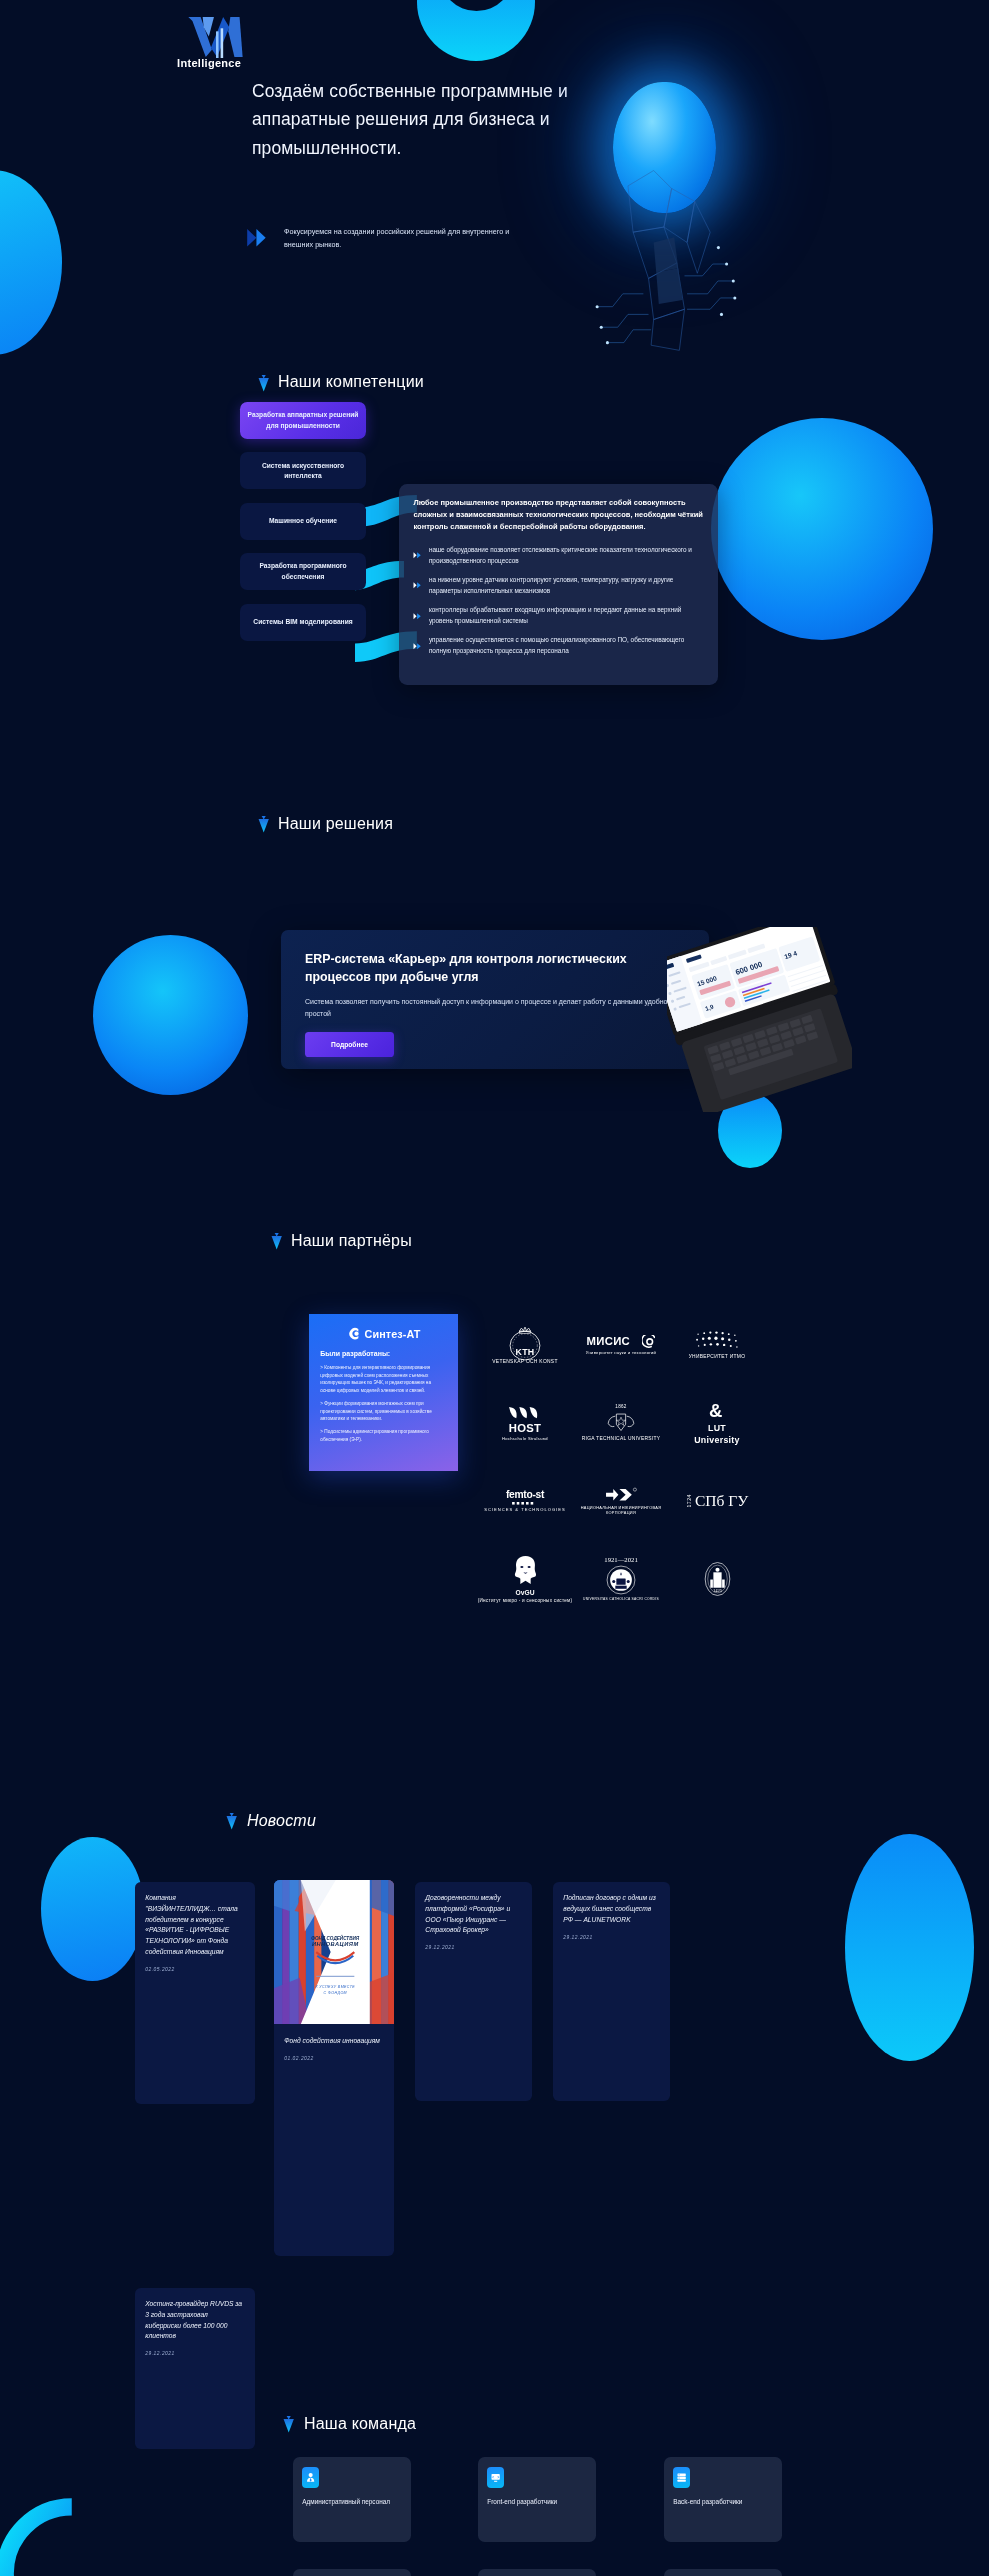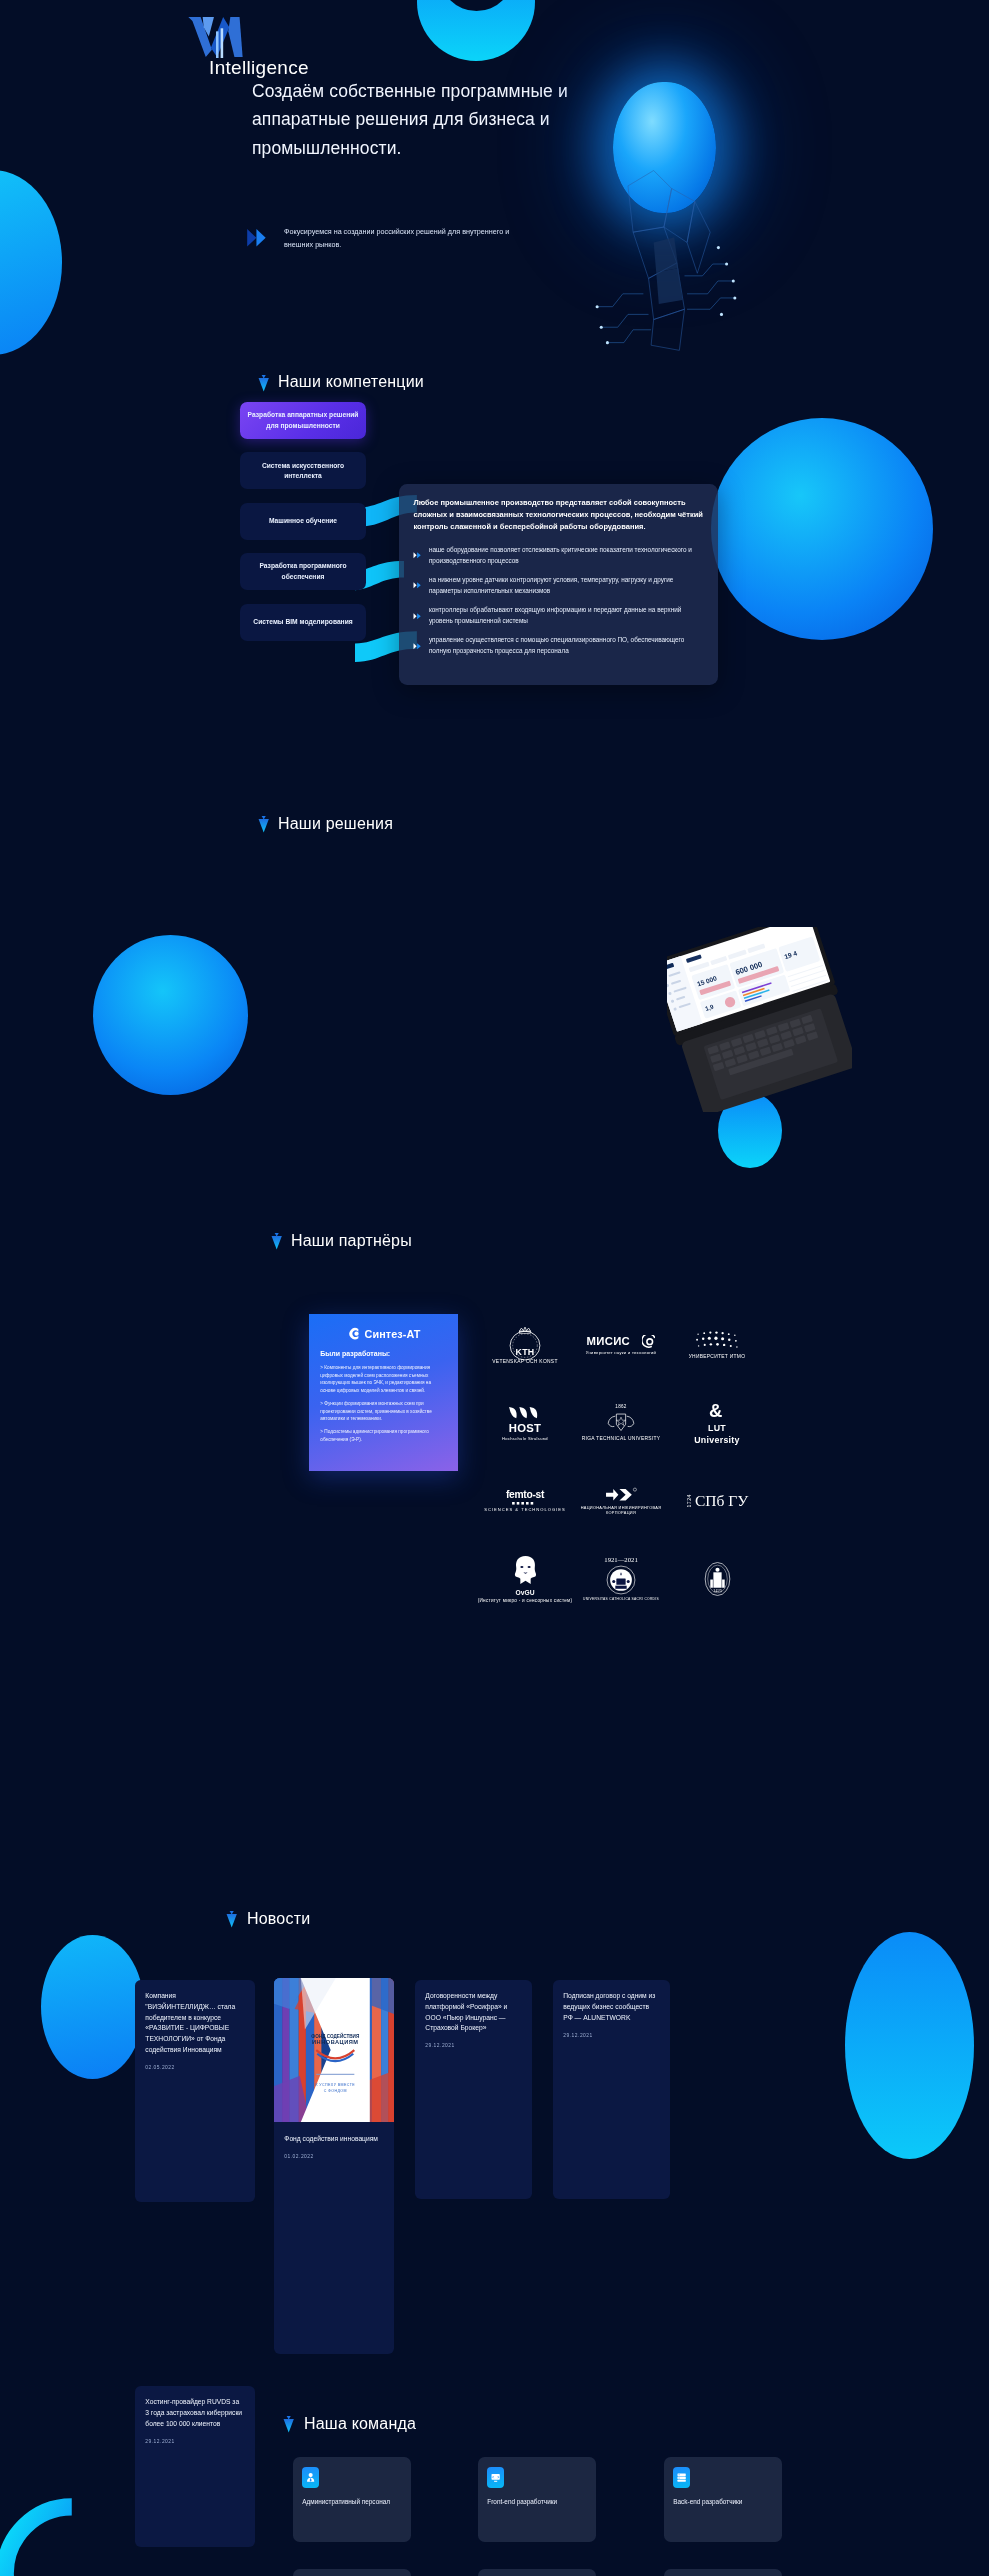--- a/index.html
+++ b/index.html
@@ -10,22 +10,22 @@
   }
   .page { position:absolute; inset:0; background:#030d27; overflow:hidden; }
 
   
   .blob { position:absolute; border-radius:50%; filter:blur(0.2px); }
 
   
   #hero { position:absolute; left:0; top:0; width:989px; height:361px; }
   .logo { position:absolute; left:175px; top:15.5px; width:103px; height:67px; }
   .logo .lw { position:absolute; left:10.3px; top:0; width:62px; height:42px; }
-  .logo .word { position:absolute; left:2.1px; top:41px; font-size:19px; font-weight:400;
-     letter-spacing:0.3px; color:#fff;margin-left:32px; }
+  .logo .word { position:absolute; left:2.1px; top:41px; font-size:11px; font-weight:700;
+     letter-spacing:0.3px; color:#fff; }
   .hero-h1 { position:absolute; left:252px; top:77px; width:319px;
      font-size:17.5px; line-height:1.62; font-weight:400; color:#f2f6ff; letter-spacing:0.1px;}
   .hero-sub { position:absolute; left:284px; top:225px; width:227px;
      font-size:7.2px; line-height:1.85; color:#dbe5f8; }
   .hero-arrow { position:absolute; left:246px; top:227px; width:27px; height:21.6px; }
 
   
   .sphere { position:absolute; left:613px; top:82px; width:103px; height:131px;
      border-radius:50%/52%;
      background:radial-gradient(ellipse at 38% 30%, #7fdcff 0%, #1aa6fb 38%, #0679e8 72%, #0355b8 100%);
@@ -82,21 +82,21 @@
   .syn-card h5 { font-size:7px; font-weight:700; margin-bottom:7.2px; color:#fff; }
   .syn-card p { font-size:4.7px; line-height:1.62; color:#f0f3ff; margin-bottom:5.2px; }
   .logo-grid { position:absolute; left:464px; top:85px; width:289px; }
   .logo-row { display:flex; }
   .logo-cell { width:96px; height:78px; display:flex; flex-direction:column;
      align-items:center; justify-content:center; color:#fff; text-align:center; gap:2.1px; }
   .logo-cell .ltxt { font-size:4.9px; letter-spacing:0.3px; line-height:1.3; }
   .logo-cell .lbig { font-size:11.3px; font-weight:700; letter-spacing:0.3px; }
 
   
-  #news { position:absolute; left:0; top:1850px; width:989px; height:644px; }
+  #news { position:absolute; left:0; top:1752px; width:989px; height:644px;font-style:italic; }
   .news-card { position:absolute; border-radius:5.7px; background:#0b1843; overflow:hidden; }
   .news-card .nbody { padding:11.3px 10.3px 9.3px 10.3px; }
   .news-card h6 { font-size:6.7px; line-height:1.6; font-weight:400; color:#f0f5ff; }
   .news-card .ndate { margin-top:9.3px; font-size:4.9px; letter-spacing:0.5px; color:#9fb0d4; }
   .news-img { width:100%; height:auto; display:block; }
 
   
   #team { position:absolute; left:0; top:2385px; width:989px; height:319px; }
   .team-card { position:absolute; width:118px; height:85px; border-radius:6.7px;
      background:rgba(39,50,78,.72); padding:10.3px 9.3px; }
@@ -252,20 +252,25 @@
       <path d="M9 0 L17 0 L13 7 Z" fill="#1a74e8"></path>
       <defs>
           <linearGradient id="vg2" x1="0" y1="0" x2="0" y2="1">
         <stop offset="0" stop-color="#1e6fe0"></stop>
             <stop offset="1" stop-color="#0ec3f9"></stop>
           </linearGradient>
         </defs>
     </svg>
     <h2 class="sec-title" style="left:278px;top:11.3px;">Наши решения</h2>
 
+    <div class="sol-card">
+      <h3>ERP-система «Карьер» для контроля логистических процессов при добыче угля</h3>
+      <p>Система позволяет получить постоянный доступ к информации о процессе и делает работу с данными удобной и простой</p>
+      <button class="btn-primary">Подробнее</button>
+    </div>
 
     <svg class="laptop" viewBox="0 0 360 360">
       <g transform="rotate(-18 180 180)">
         <rect x="12" y="158" width="330" height="22" rx="8" fill="#17181c"></rect>
         <rect x="20" y="176" width="314" height="150" rx="10" fill="#26272c"></rect>
         <rect x="60" y="196" width="240" height="110" rx="5" fill="#2e2f35"></rect>
         <g fill="#3a3b42">
           <rect x="66" y="202" width="20" height="13" rx="2.5"></rect>
             <rect x="90" y="202" width="20" height="13" rx="2.5"></rect>
           <rect x="114" y="202" width="20" height="13" rx="2.5"></rect>

